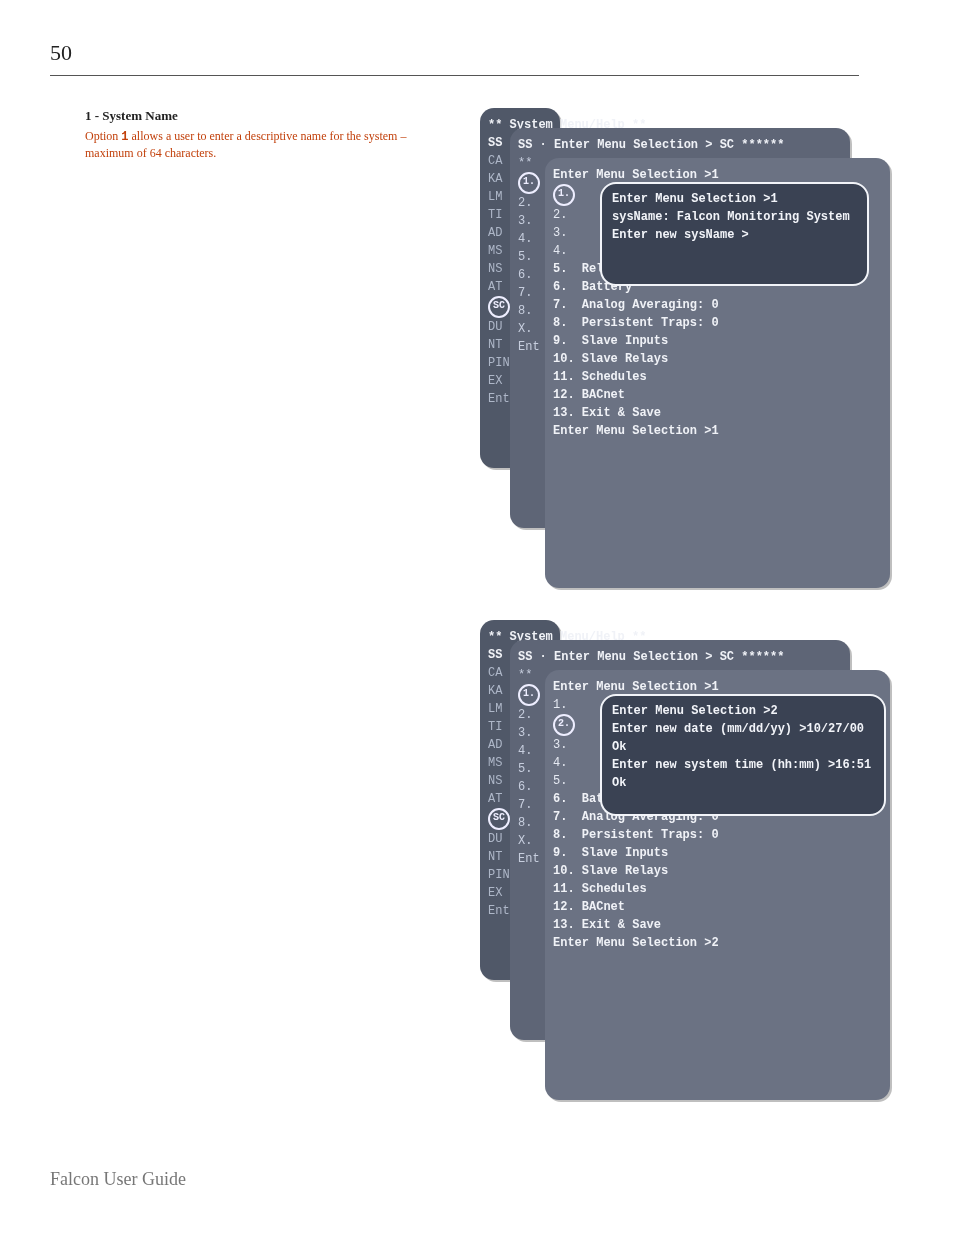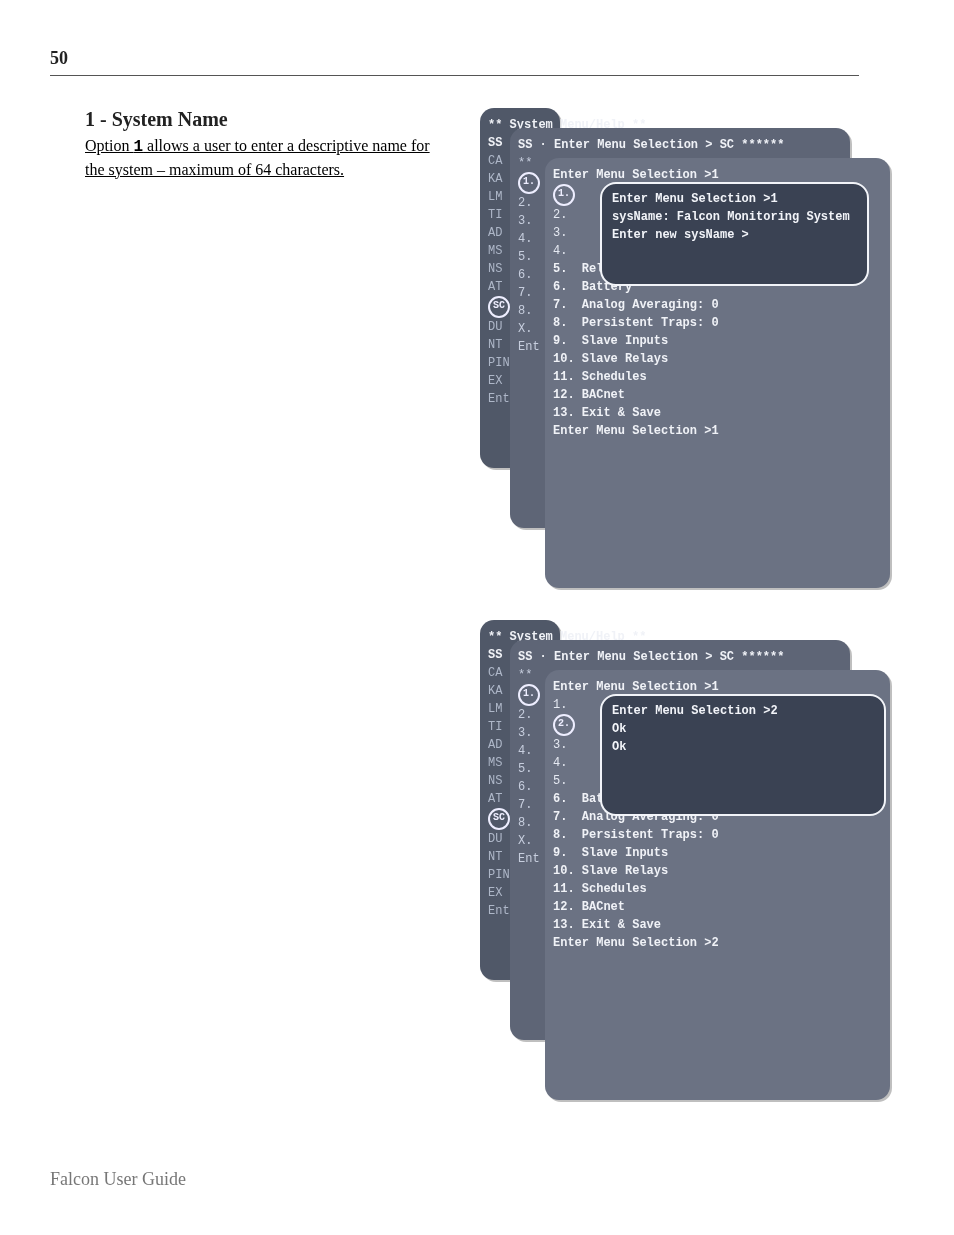--- a/index.html
+++ b/index.html
@@ -7,51 +7,50 @@
     padding: 0;
     font-family: Georgia, 'Times New Roman', serif;
     color: #333;
     width: 954px;
     height: 1235px;
     position: relative;
     background: #fff;
   }
   .page-num {
     position: absolute;
-    top: 48px;
+    top: 40px;
     left: 50px;
-    font-weight: bold;
-    font-size: 18px;
+    font-weight: normal;
+    font-size: 22px;
     color: #222;
   }
   .hr-top {
     position: absolute;
     top: 75px;
     left: 50px;
     right: 95px;
     border-top: 1px solid #555;
   }
   .section {
     position: absolute;
     left: 85px;
     width: 360px;
   }
   #sec1 { top: 108px; }
   #sec2 { top: 617px; }
   .sec-title {
     font-weight: bold;
-    font-size: 20px;
+    font-size: 13px;
     color: #222;
     margin-bottom: 4px;
   }
   .sec-body {
-    font-size: 16px;
+    font-size: 12px;
     line-height: 1.35;
-    color: #000000;
-    text-decoration: underline;
+    color: #c2410c;
   }
   .sec-body b { font-family: 'Courier New', monospace; font-weight: bold; }
   .footer {
     position: absolute;
     bottom: 45px;
     left: 50px;
     font-size: 18px;
     color: #777;
   }
   
@@ -226,18 +225,20 @@
       <div class="line bold">9.  Slave Inputs</div>
       <div class="line bold">10. Slave Relays</div>
       <div class="line bold">11. Schedules</div>
       <div class="line bold">12. BACnet</div>
       <div class="line bold">13. Exit &amp; Save</div>
       <div class="line bold">Enter Menu Selection &gt;2</div>
     </div>
   </div>
   <div class="panel-d">
     <div class="line">Enter Menu Selection &gt;2</div>
+    <div class="line">Enter new date (mm/dd/yy) &gt;10/27/00</div>
     <div class="line">Ok</div>
+    <div class="line">Enter new system time (hh:mm) &gt;16:51</div>
     <div class="line">Ok</div>
   </div>
 </div>
 
 <div class="footer">Falcon User Guide</div>
 
 </body></html>

